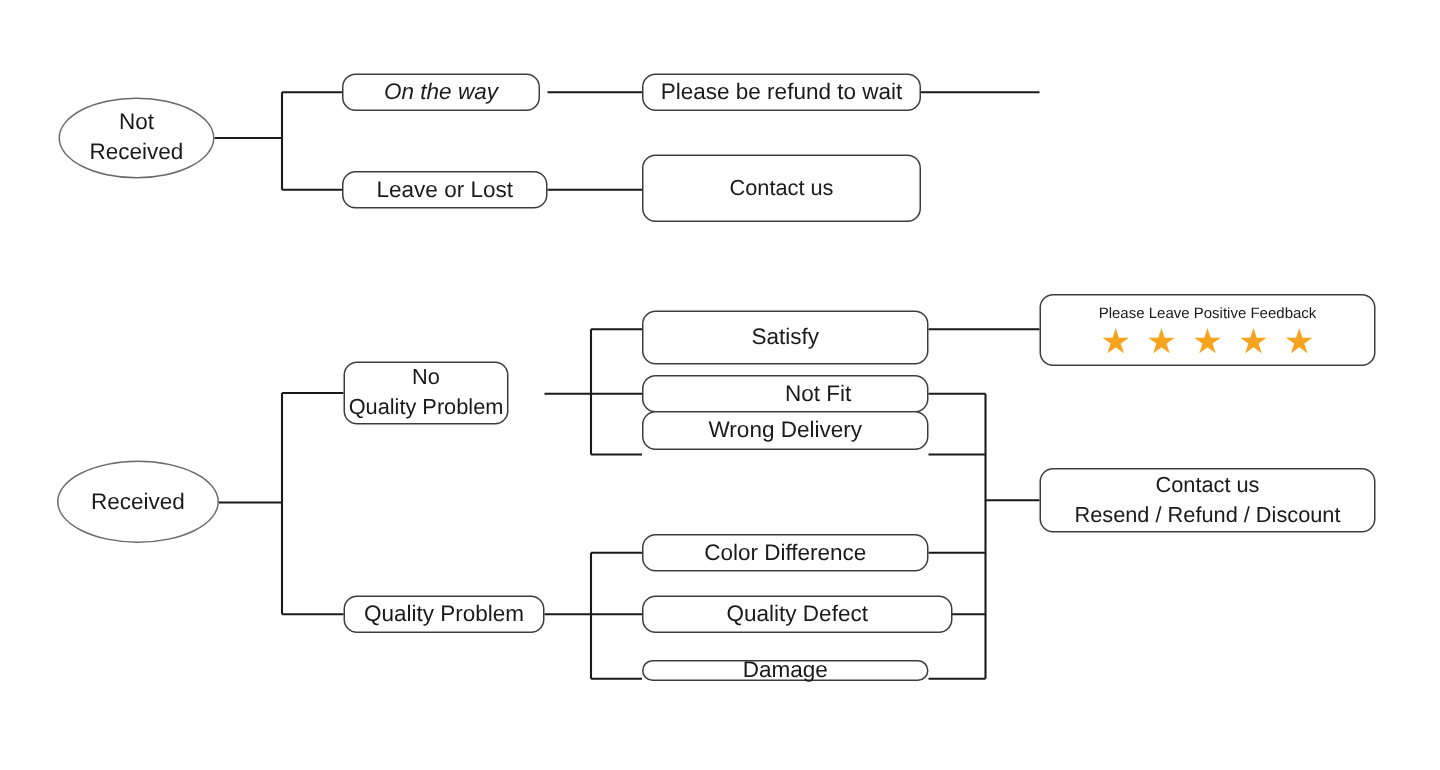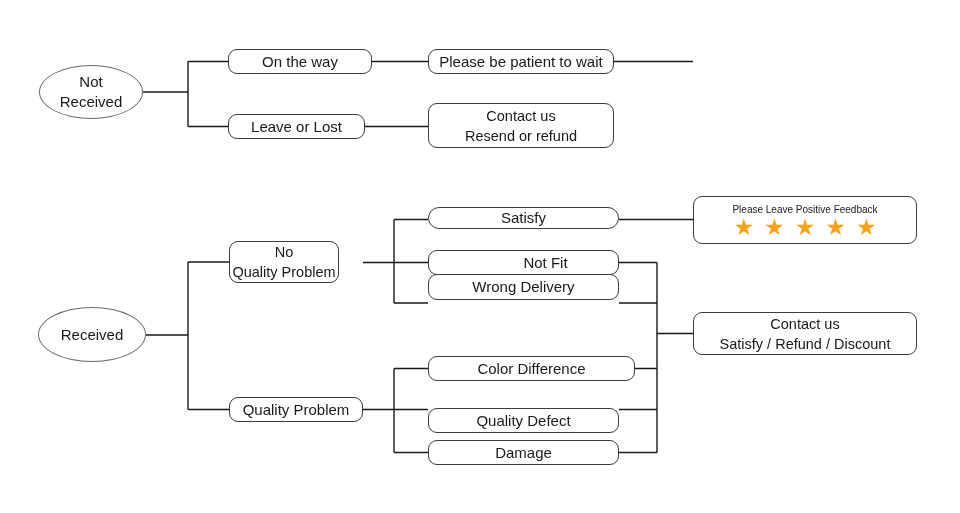--- a/index.html
+++ b/index.html
@@ -96,78 +96,77 @@
       M619,368.5 H657
       M619,409.5 H657
       M619,452.5 H657"></path>
   </svg>
 
   <div class="node ellipse" style="left:39px; top:65px; width:104px; height:54px;">
     <span>Not</span>
     <span>Received</span>
   </div>
 
-  <div class="node box" style="left:228px; top:49px; width:144px; height:25px;">
+  <div class="node box" style="left:228px; top:49px; width:132px; height:25px;font-style:italic;">
     <span>On the way</span>
   </div>
 
   <div class="node box" style="left:428px; top:49px; width:186px; height:25px;">
-    <span>Please be patient to wait</span>
+    <span>Please be refund to wait</span>
   </div>
 
 
   <div class="node box" style="left:228px; top:114px; width:137px; height:25px;">
     <span>Leave or Lost</span>
   </div>
 
   <div class="node box two-line" style="left:428px; top:103px; width:186px; height:45px;">
     <span>Contact us</span>
-    <span>Resend or refund</span>
   </div>
 
   <div class="node ellipse" style="left:38px; top:307px; width:108px; height:55px;">
     <span>Received</span>
   </div>
 
   <div class="node box two-line" style="left:229px; top:241px; width:110px; height:42px;">
     <span>No</span>
     <span>Quality Problem</span>
   </div>
 
-  <div class="node box" style="left:428px; top:207px; width:191px; height:22px;border-radius:12px;">
+  <div class="node box" style="left:428px; top:207px; width:191px; height:36px;">
     <span>Satisfy</span>
   </div>
 
   <div class="node box" style="left:693px; top:196px; width:224px; height:48px;">
     <span class="feedback-title">Please Leave Positive Feedback</span>
     <span class="stars">★★★★★</span>
   </div>
 
   <div class="node box" style="left:428px; top:250px; width:191px; height:25px;padding-left:44px;">
     <span>Not Fit</span>
   </div>
 
   <div class="node box" style="left:428px; top:274px; width:191px; height:26px;">
     <span>Wrong Delivery</span>
   </div>
 
   <div class="node box" style="left:229px; top:397px; width:134px; height:25px;">
     <span>Quality Problem</span>
   </div>
 
-  <div class="node box" style="left:428px; top:356px; width:207px; height:25px;">
+  <div class="node box" style="left:428px; top:356px; width:191px; height:25px;">
     <span>Color Difference</span>
   </div>
 
-  <div class="node box" style="left:428px; top:408px; width:191px; height:25px;">
+  <div class="node box" style="left:428px; top:397px; width:207px; height:25px;">
     <span>Quality Defect</span>
   </div>
 
-  <div class="node box" style="left:428px; top:440px; width:191px; height:25px;">
+  <div class="node box" style="left:428px; top:440px; width:191px; height:14px;">
     <span>Damage</span>
   </div>
 
   <div class="node box two-line" style="left:693px; top:312px; width:224px; height:43px;">
     <span>Contact us</span>
-    <span>Satisfy / Refund / Discount</span>
+    <span>Resend / Refund / Discount</span>
   </div>
 
 </div>
 
 </body></html>

